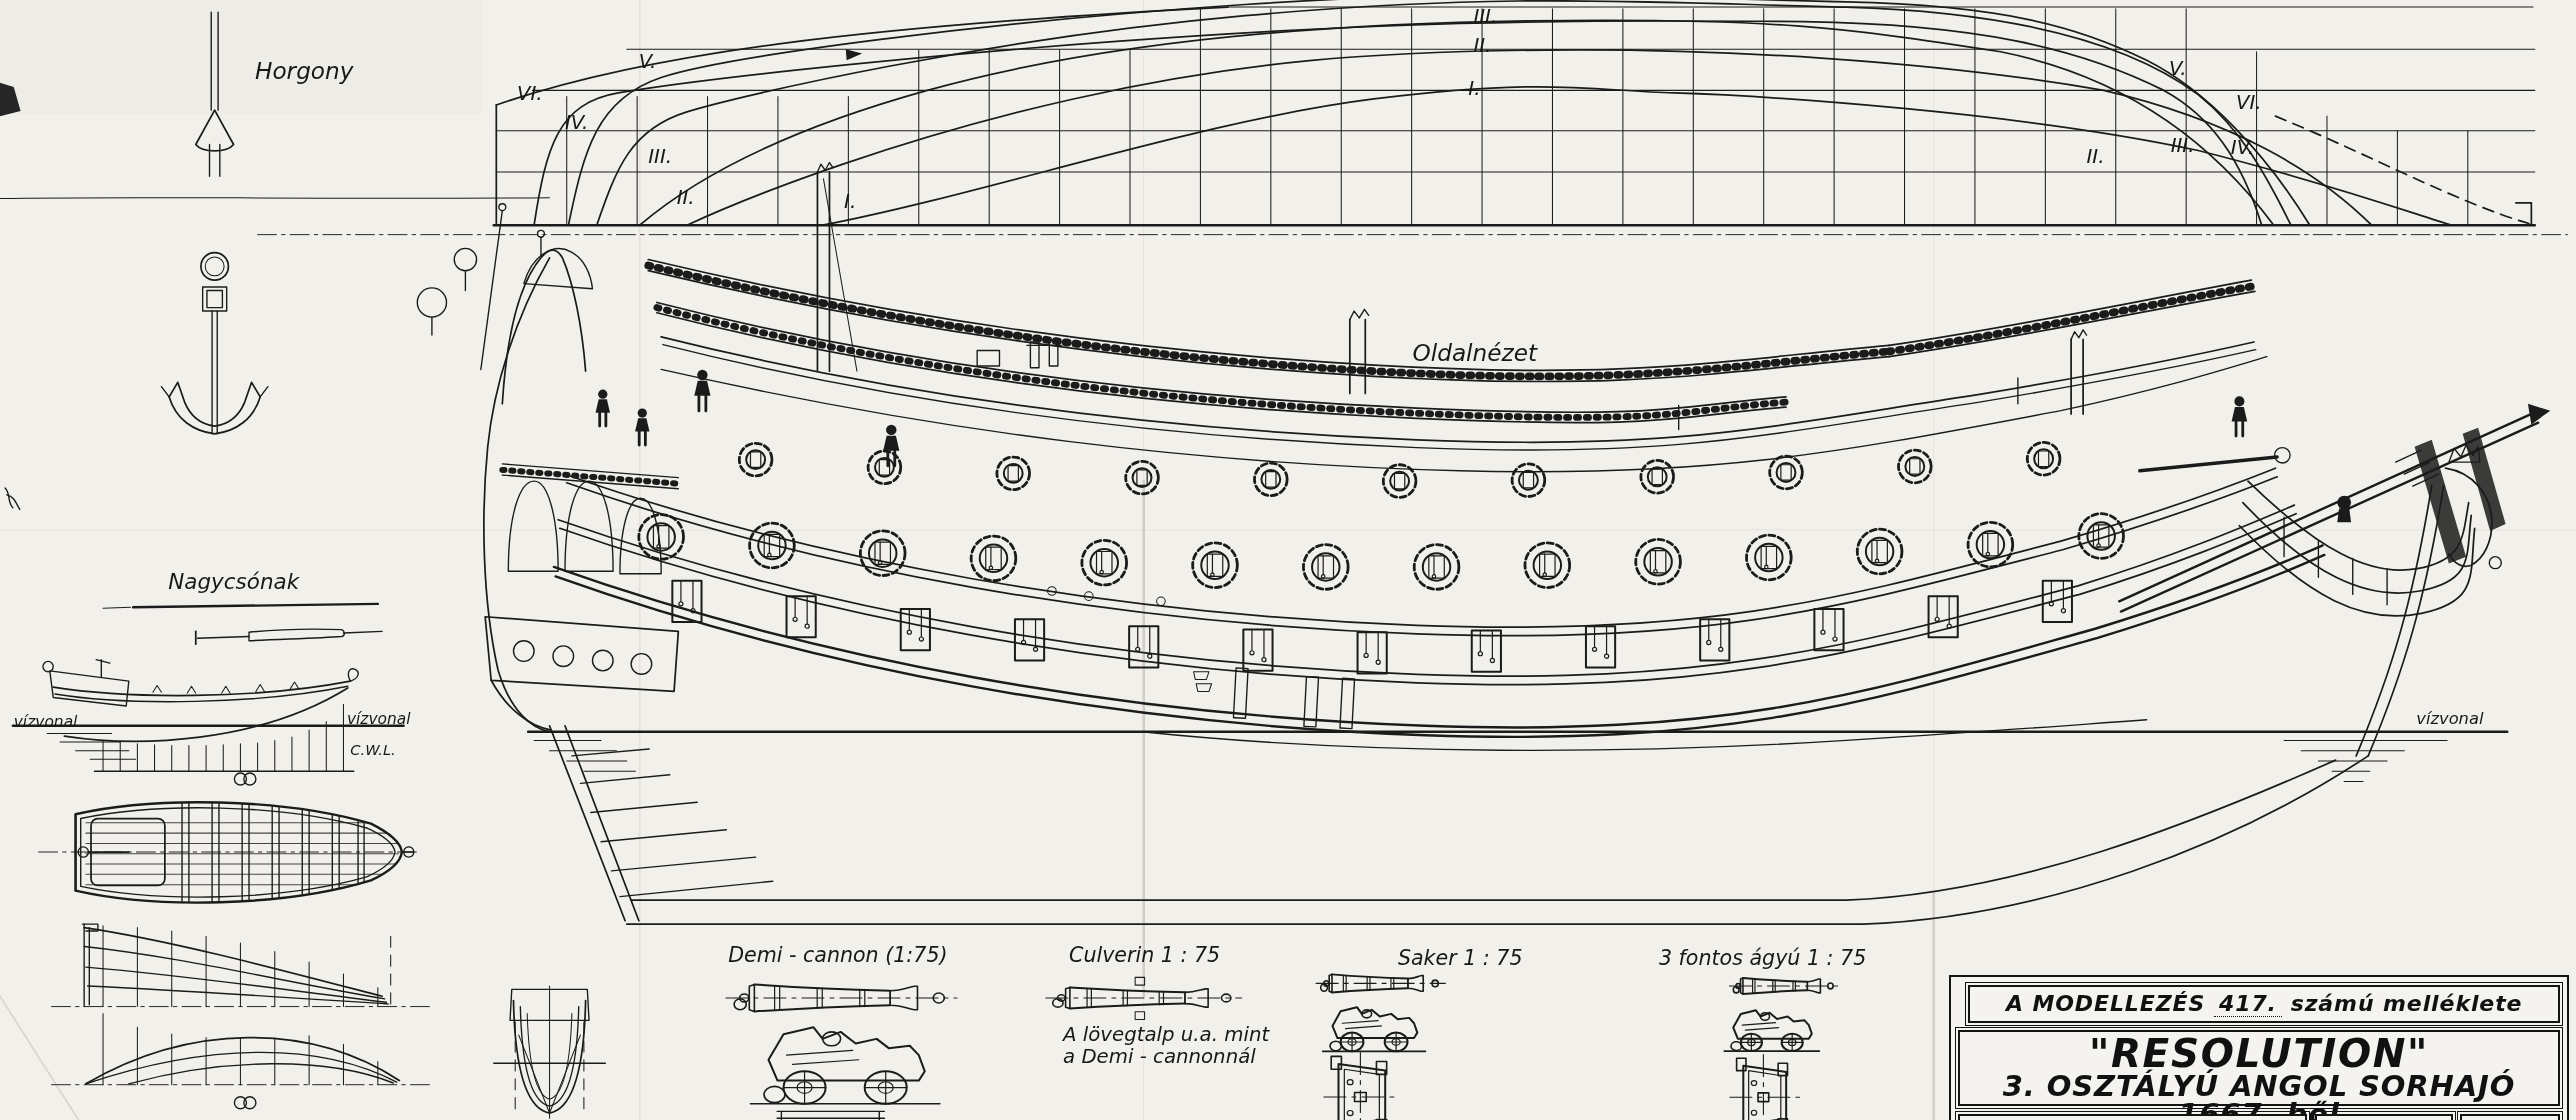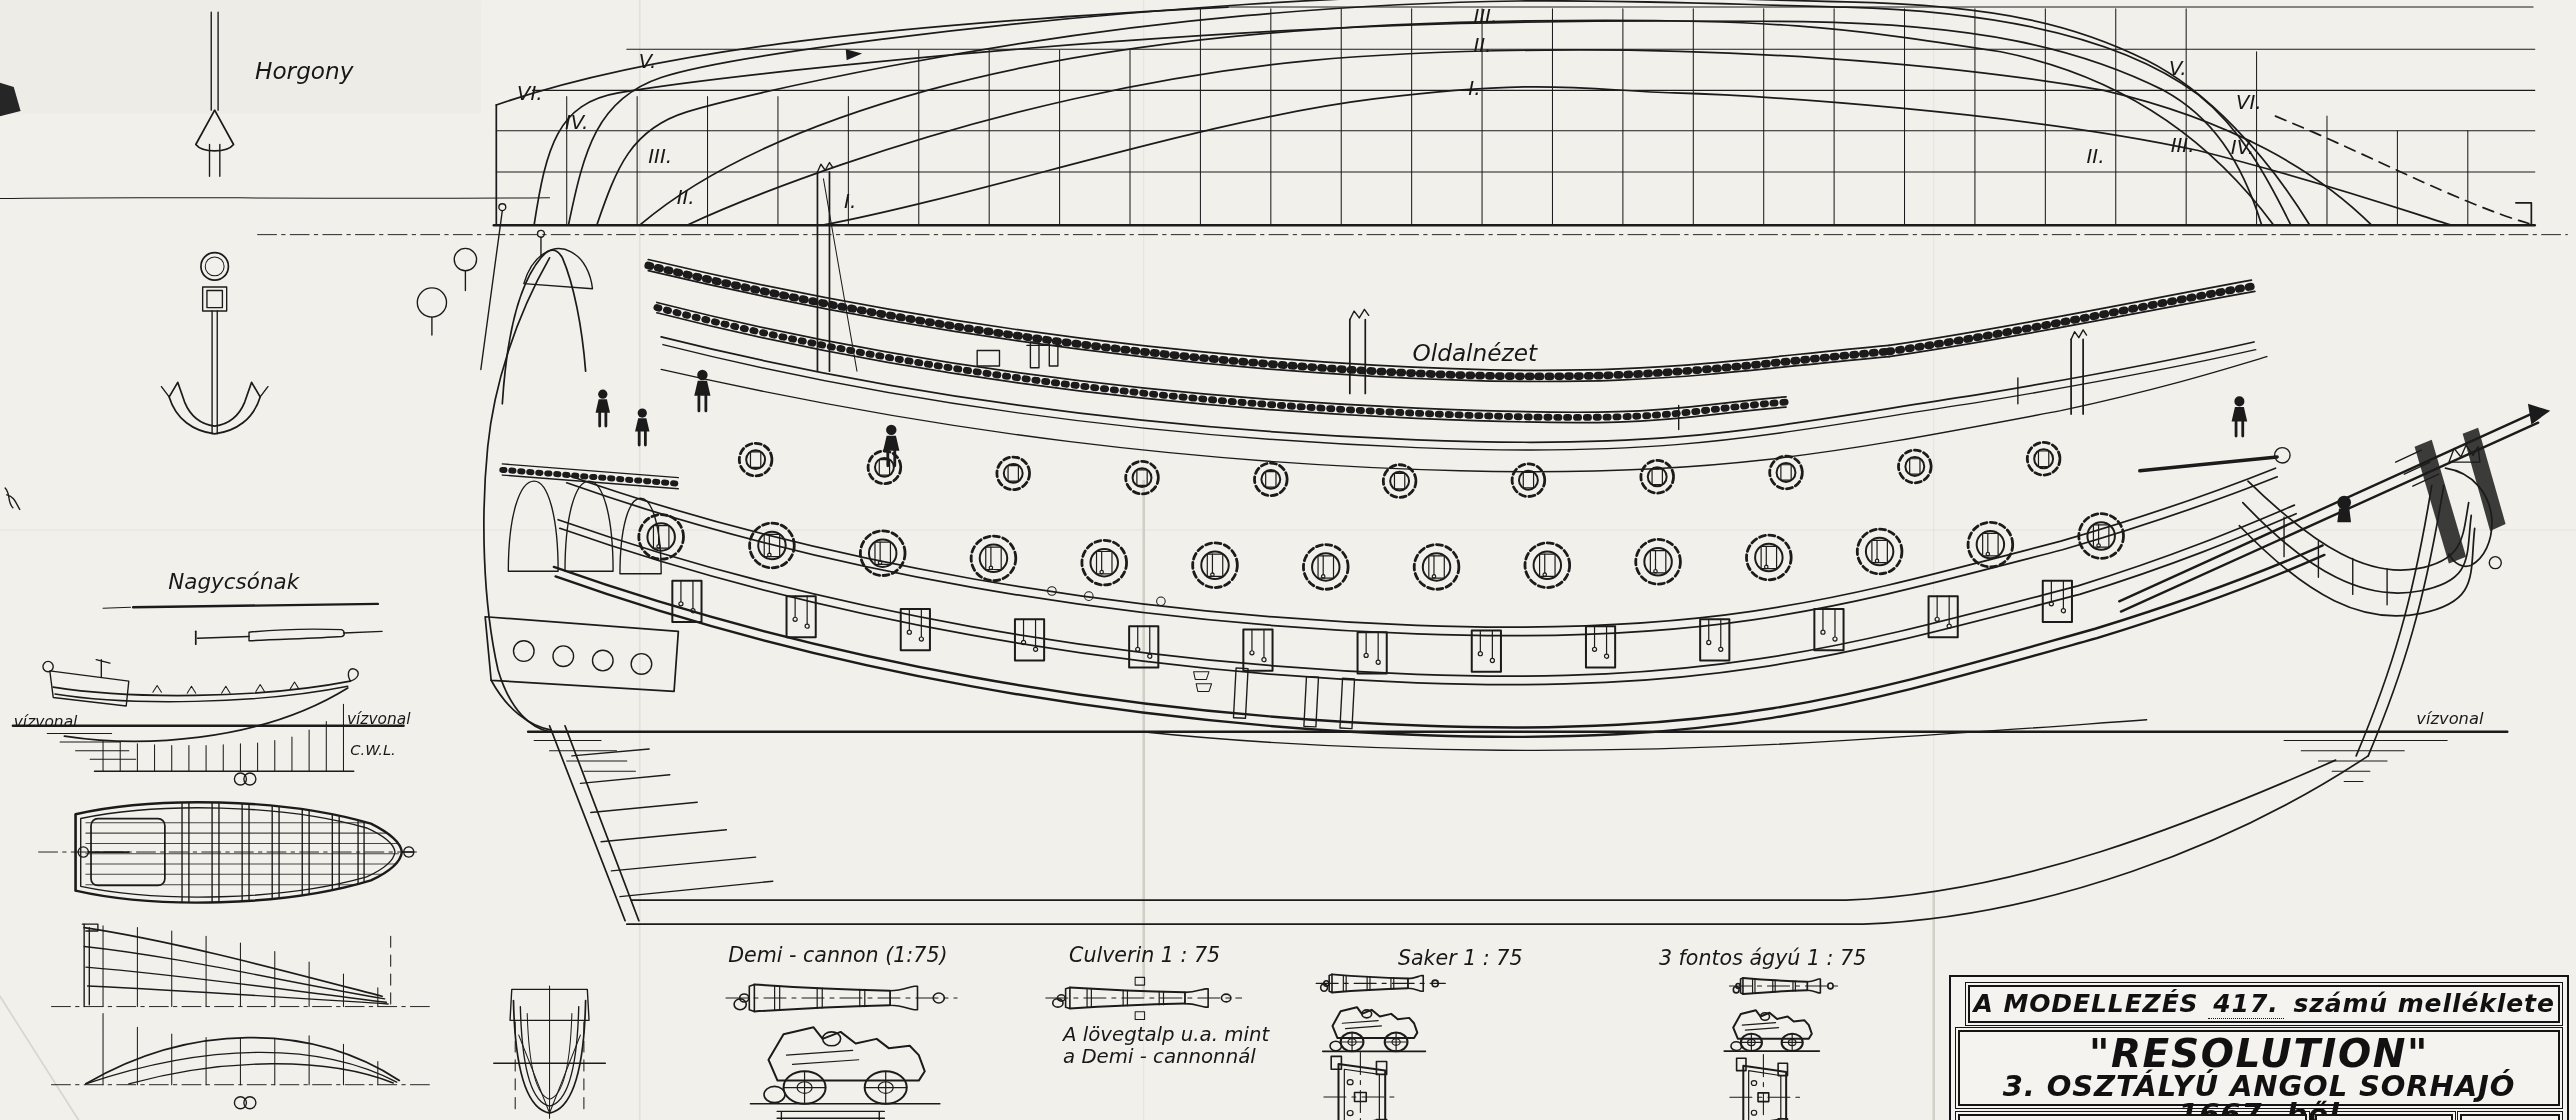--- a/index.html
+++ b/index.html
@@ -17,21 +17,21 @@
   .hand{font-style:italic;fill:#181818;}
   .t17{font-size:17px;} .t18{font-size:18px;} .t23{font-size:23px;}
   .t24{font-size:24px;} .t25{font-size:25px;} .t27{font-size:27px;}
   .rom{font-style:italic;font-size:23px;fill:#181818;}
   .defs *{vector-effect:non-scaling-stroke;}
   
   #title-block{position:absolute;left:1949px;top:975px;width:620px;height:343px;
     background:#f4f3ef;border:2.1px solid #141414;padding:4.3px 4.3px 0 4.3px;box-sizing:border-box;}
   .tb-row{border:2.1px solid #141414;outline:1.3px solid #141414;outline-offset:2.1px;
     margin:3.4px 2.6px 7.7px 2.6px;background:#f4f3ef;text-align:center;font-style:italic;color:#111;}
-  .tb-series{height:34px;line-height:34px;font-size:25px;font-weight:bold;letter-spacing:0.9px;margin-left:13px;}
+  .tb-series{height:34px;line-height:34px;font-size:22px;font-weight:bold;letter-spacing:0.9px;margin-left:13px;}
   .tb-num{border-bottom:1.7px dotted #141414;padding:0 5.2px;}
   .tb-main{height:70px;padding-top:1.7px;}
   .tb-ship{font-size:39px;font-weight:bold;line-height:39px;letter-spacing:1.7px;}
   .tb-sub{font-size:29px;font-weight:bold;line-height:27.5px;letter-spacing:0.9px;}
   .tb-bottom{display:flex;gap:7.7px;margin:0 2.6px;height:60px;}
   .tb-cell{border:2.1px solid #141414;outline:1.3px solid #141414;outline-offset:2.1px;
     background:#f4f3ef;font-style:italic;color:#111;position:relative;overflow:hidden;}
   .tb-credit{flex:1;font-size:19px;padding:4.3px 3.4px 0 6.9px;text-align:left;}
   .tb-scale{width:127px;font-size:20px;padding:4.3px 0 0 6.9px;text-align:left;}
   .tb-sheet{width:89px;font-size:20px;padding:4.3px 0 0 6.9px;text-align:left;}

